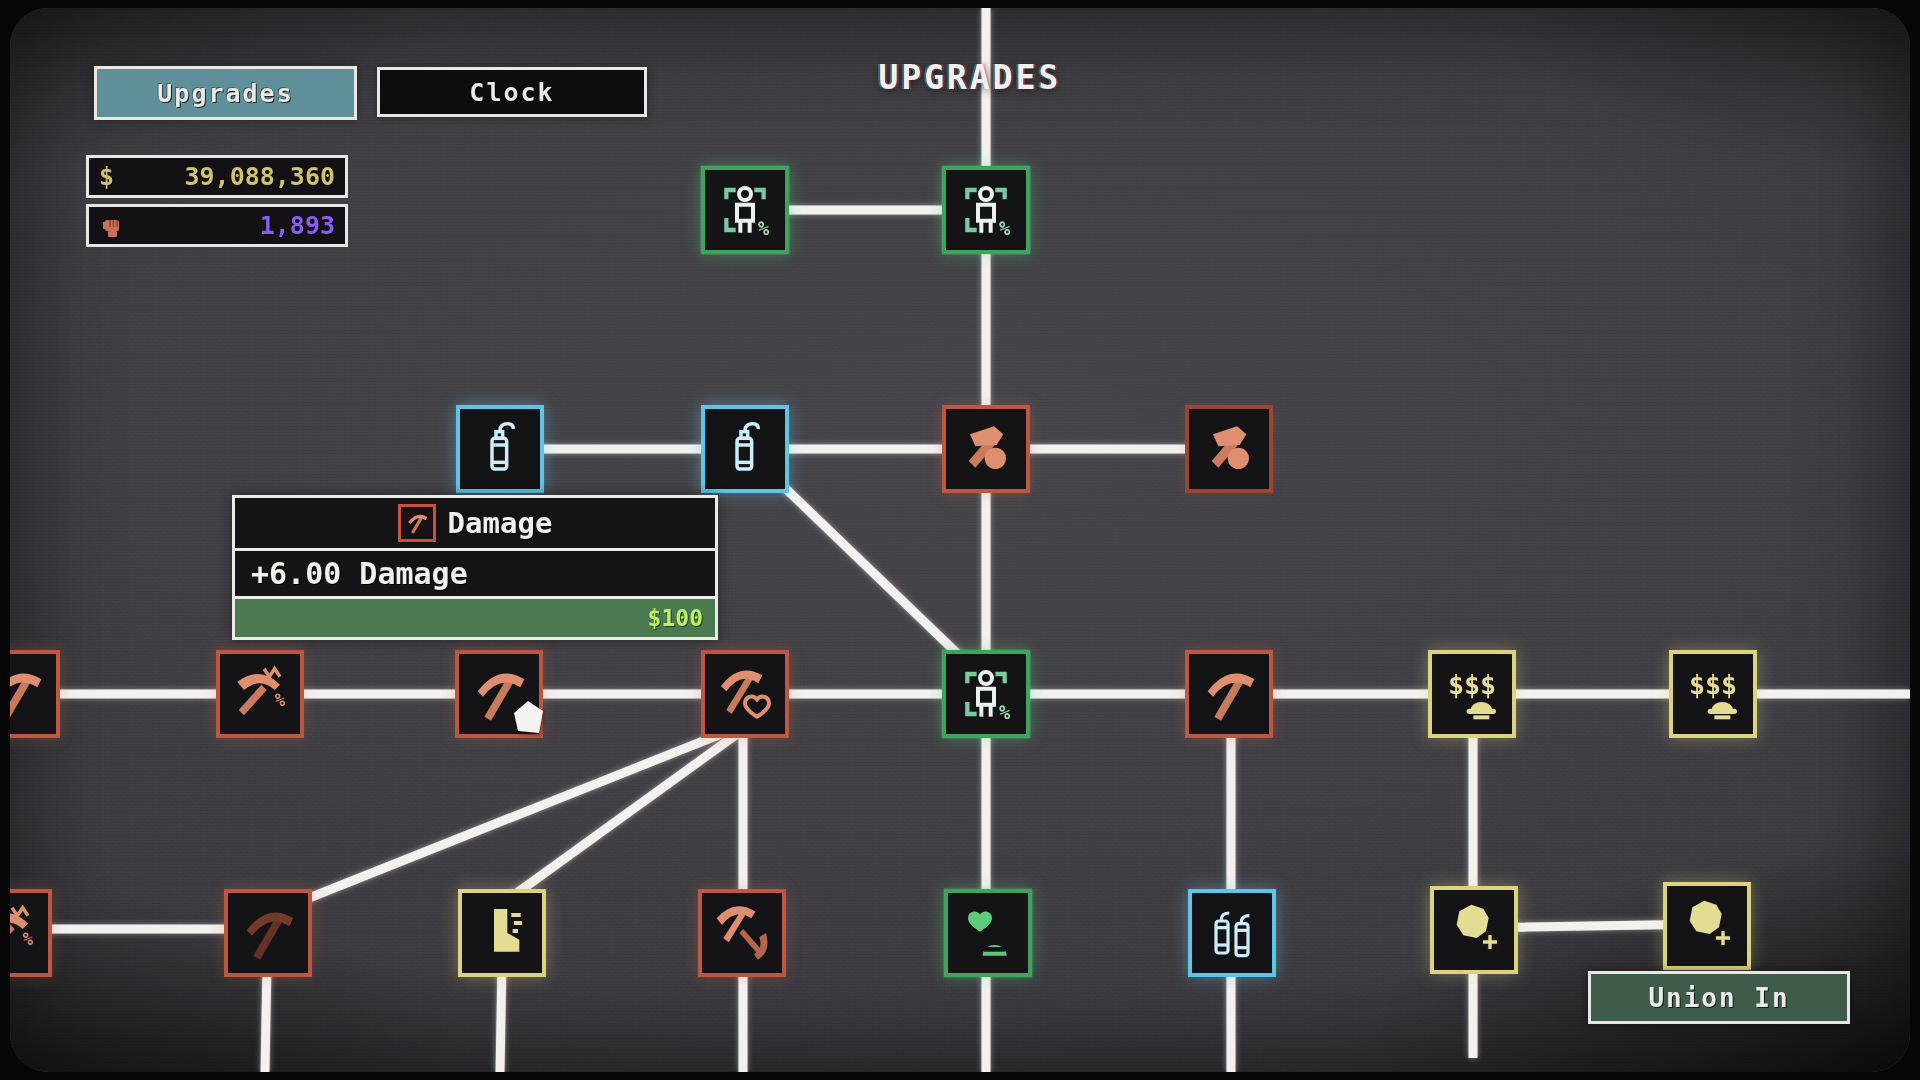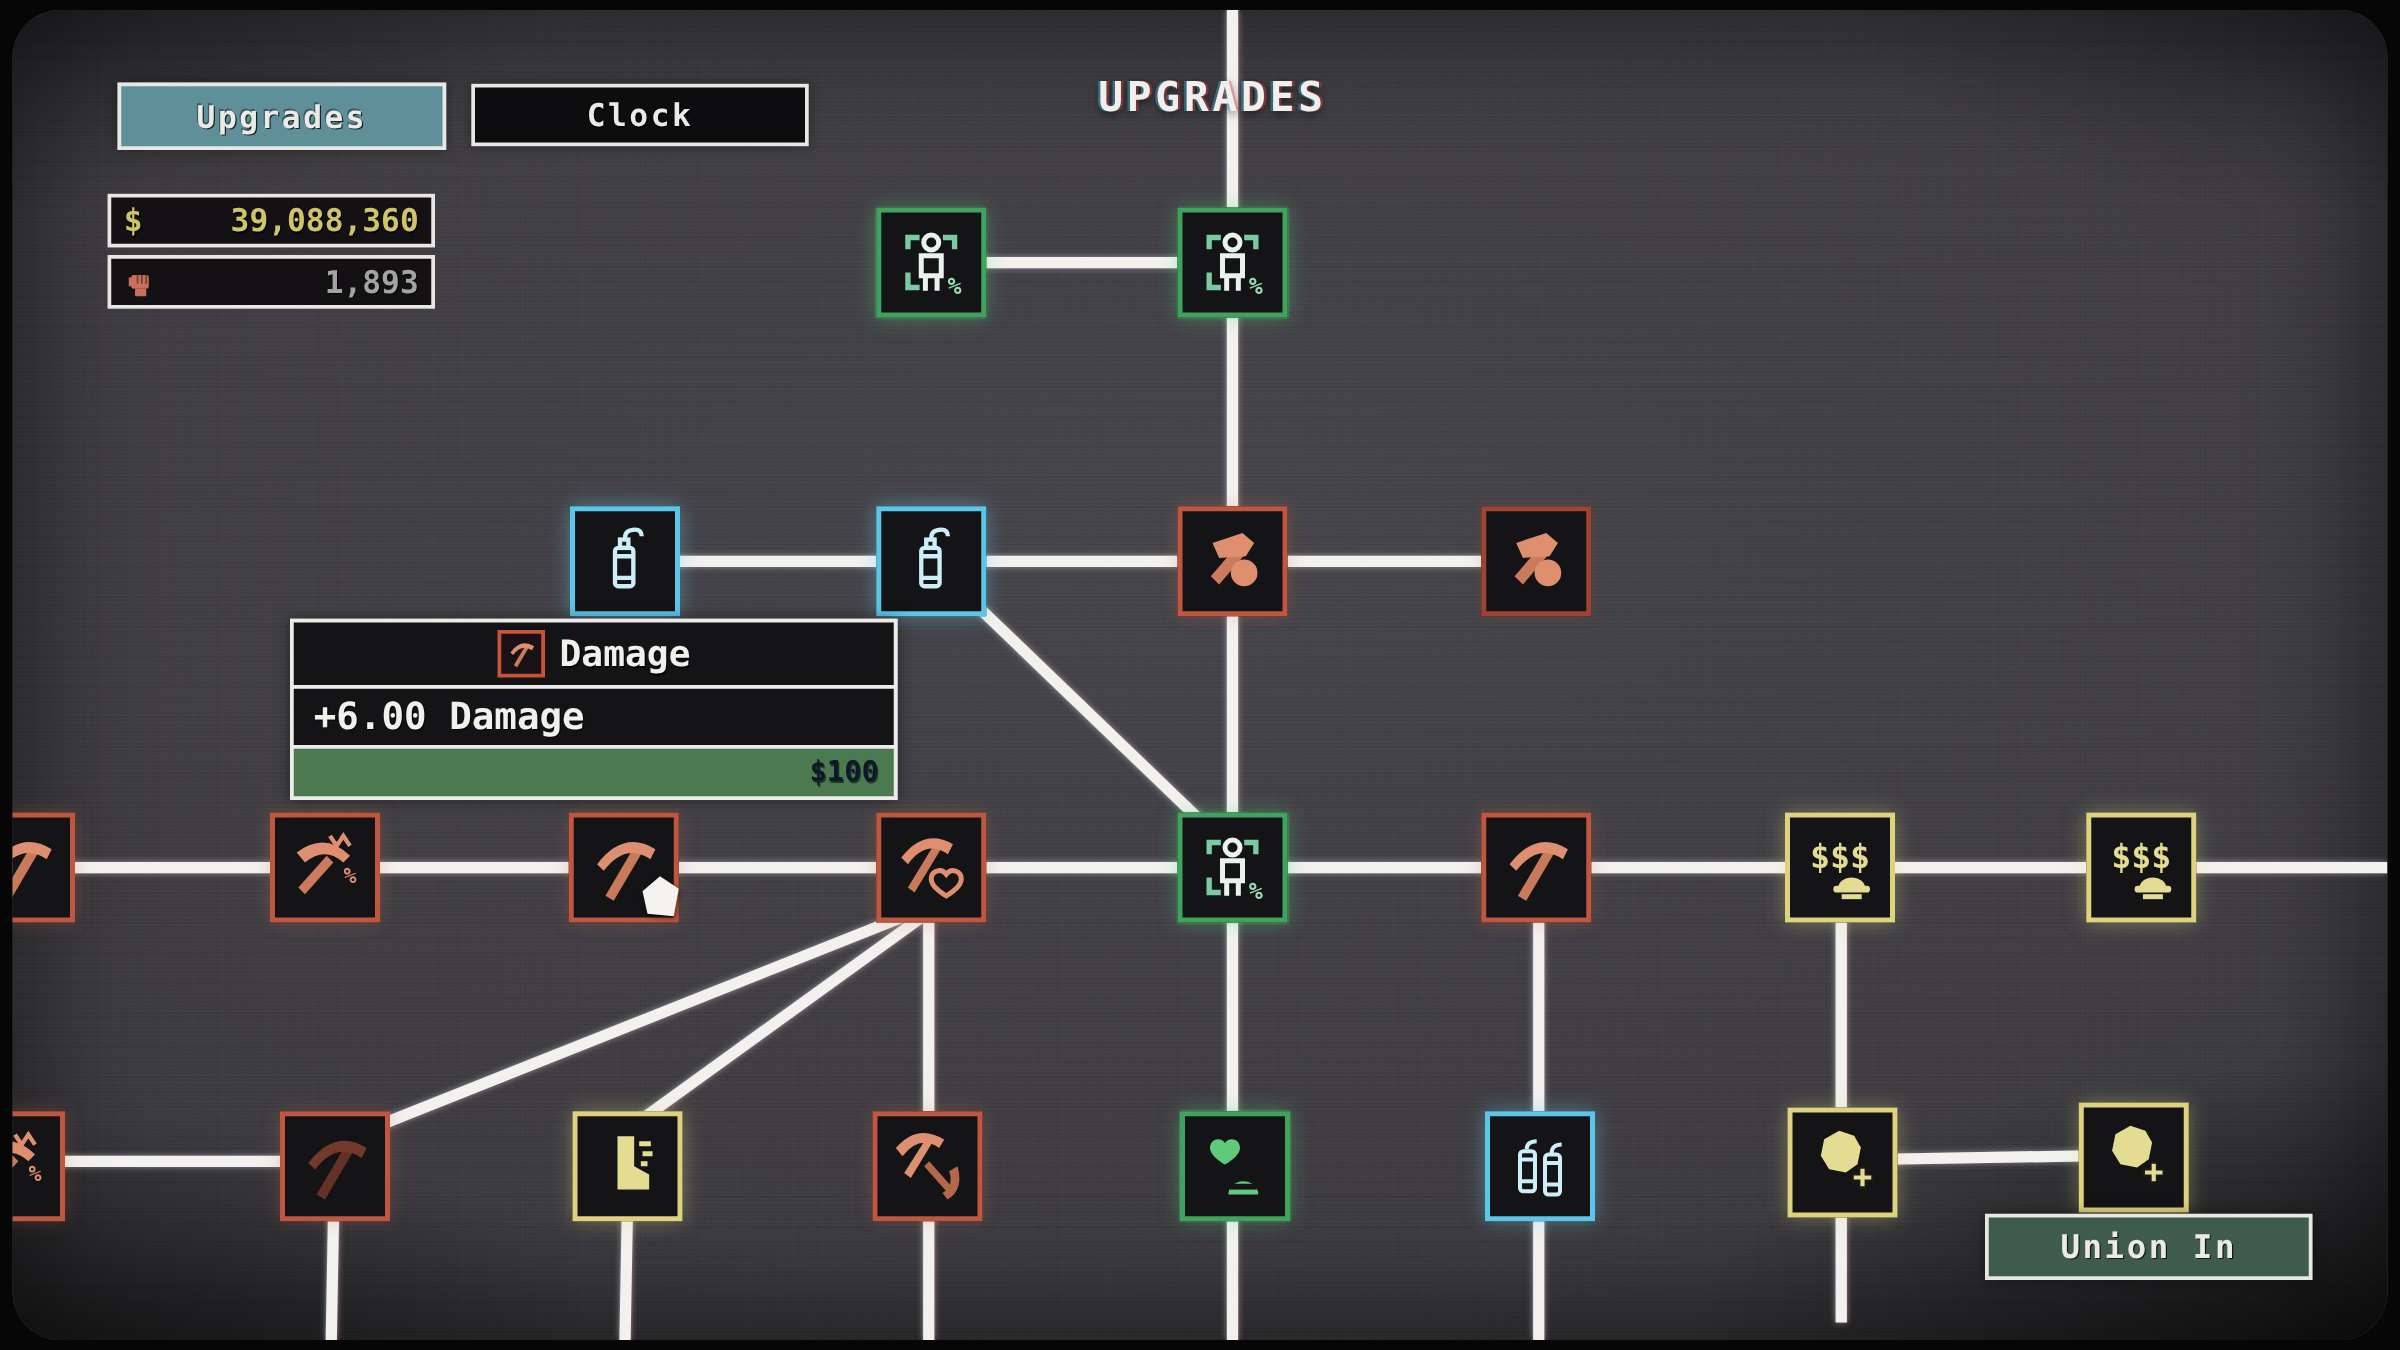--- a/index.html
+++ b/index.html
@@ -36,36 +36,36 @@
   .tab{position:absolute;box-sizing:border-box;border:3px solid #e9e7e3;display:flex;align-items:center;justify-content:center;
     color:#eceae6;font-size:25px;font-weight:bold;letter-spacing:2px;z-index:5;
     text-shadow:1px 1px 0 rgba(0,0,0,.75), -1px -1px 0 rgba(0,0,0,.35);box-shadow:0 0 10px rgba(0,0,0,.35);}
   .tab.active{background:#5f8f98;}
   .tab.inactive{background:#0d0d10;}
   .resbox{position:absolute;box-sizing:border-box;border:3px solid #e9e7e3;background:#131114;z-index:5;
     display:flex;align-items:center;padding:0 10px;font-weight:bold;font-size:25px;
     text-shadow:1px 1px 0 rgba(0,0,0,.8);}
   .resbox .val{margin-left:auto;}
   .money{color:#cfc468;}
-  .strikes{color:#a3a3a3;}
+  .strikes{color:#8b5cf6;}
   .page-title{position:absolute;left:800px;top:50px;width:320px;text-align:center;z-index:5;
     color:#f1efec;font-size:33px;font-weight:bold;letter-spacing:3px;
     text-shadow:2px 0 0 rgba(255,70,70,.35), -2px 0 0 rgba(70,210,255,.35), 0 2px 8px rgba(0,0,0,.6);}
   
   .tooltip{position:absolute;left:222px;top:487px;width:486px;z-index:6;box-sizing:border-box;
     background:#ecebe8;border:3px solid #ecebe8;display:flex;flex-direction:column;gap:3px;
     box-shadow:0 0 12px rgba(0,0,0,.45);}
   .tt-row{background:#141416;color:#f2f0ed;font-weight:bold;display:flex;align-items:center;}
   .tt-head{height:50px;justify-content:center;font-size:29px;gap:12px;text-shadow:1px 1px 0 rgba(0,0,0,.8);}
   .tt-ic{width:38px;height:38px;box-sizing:border-box;border:3px solid #c4553a;background:#191114;
     display:flex;align-items:center;justify-content:center;}
   .tt-effect{height:45px;font-size:30px;padding-left:16px;text-shadow:1px 1px 0 rgba(0,0,0,.8);}
   .tt-bar{height:38px;background:#141416;display:flex;gap:5px;}
   .tt-lv{width:52%;background:#5d98a0;color:#f4f2ef;font-size:23px;font-weight:bold;display:flex;align-items:center;padding-left:12px;box-sizing:border-box;text-shadow:1px 1px 0 rgba(0,0,0,.55);}
-  .tt-cost{flex:1;background:#4c7a50;color:#0f172a;font-size:23px;font-weight:bold;display:flex;align-items:center;justify-content:flex-end;padding-right:12px;box-sizing:border-box;text-shadow:1px 1px 0 rgba(0,0,0,.55);}
+  .tt-cost{flex:1;background:#4c7a50;color:#bef264;font-size:23px;font-weight:bold;display:flex;align-items:center;justify-content:flex-end;padding-right:12px;box-sizing:border-box;text-shadow:1px 1px 0 rgba(0,0,0,.55);}
   .clockin{position:absolute;left:1578px;top:963px;width:262px;height:53px;box-sizing:border-box;z-index:5;
     background:#3e5c49;border:3px solid #e9e7e3;color:#eceae6;font-size:26px;font-weight:bold;letter-spacing:2px;
     display:flex;align-items:center;justify-content:center;text-shadow:1px 1px 0 rgba(0,0,0,.7);box-shadow:0 0 10px rgba(0,0,0,.4);}
   .cursor{position:absolute;left:498px;top:690px;z-index:10;filter:drop-shadow(1px 2px 2px rgba(0,0,0,.5));}
 </style>
 </head>
 <body>
 
 <div class="bezel">
 <div class="screen">

